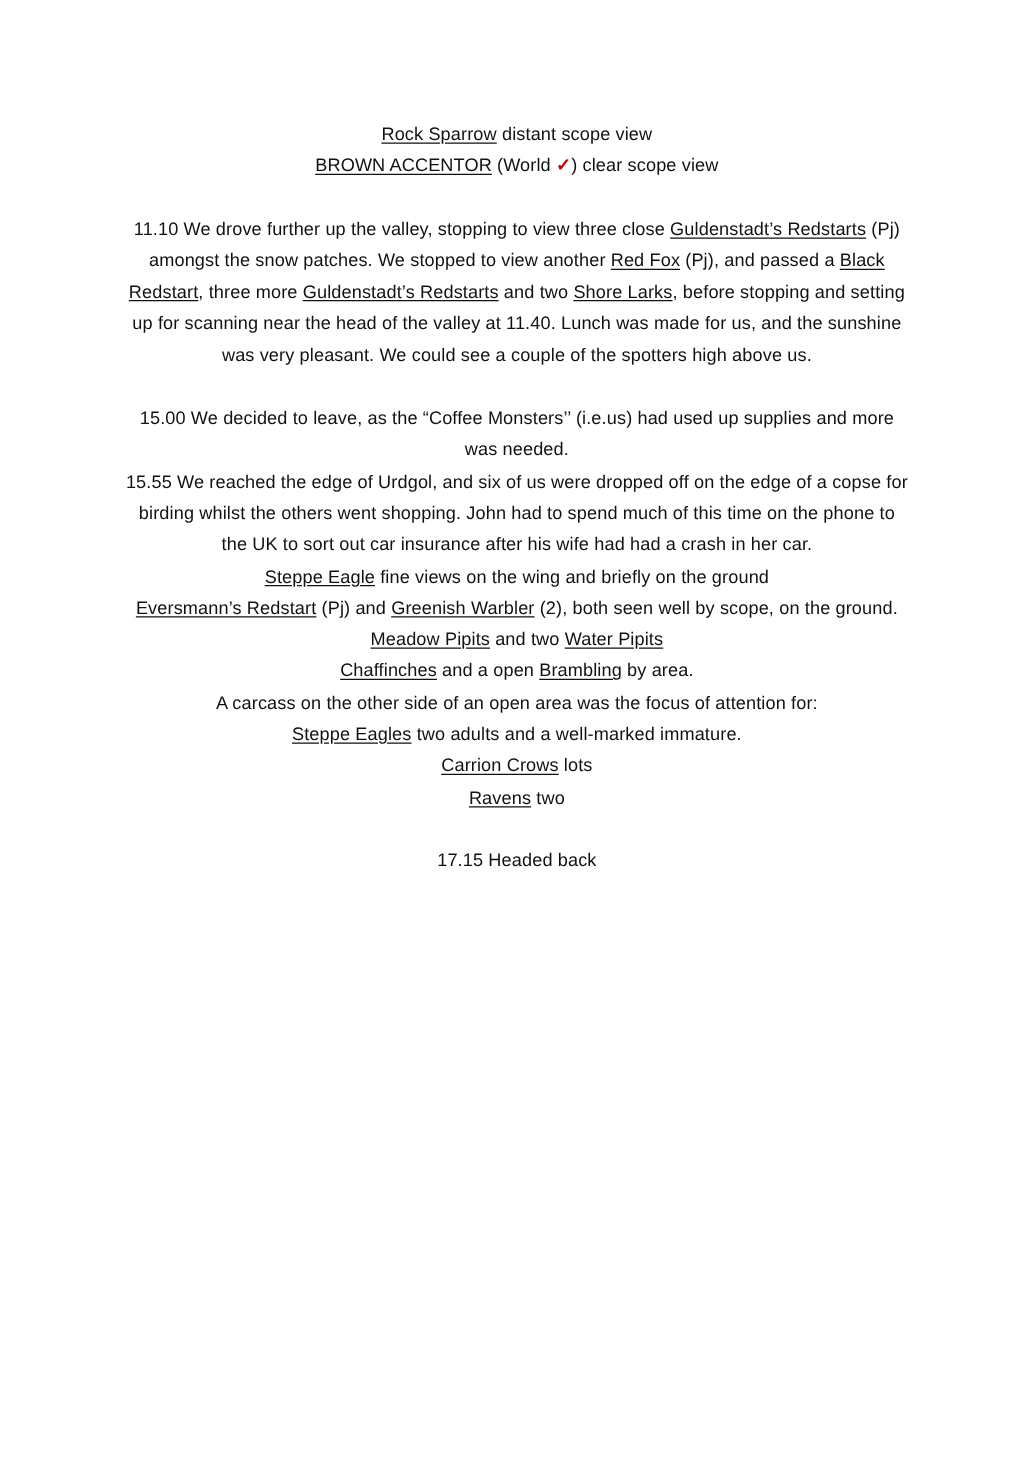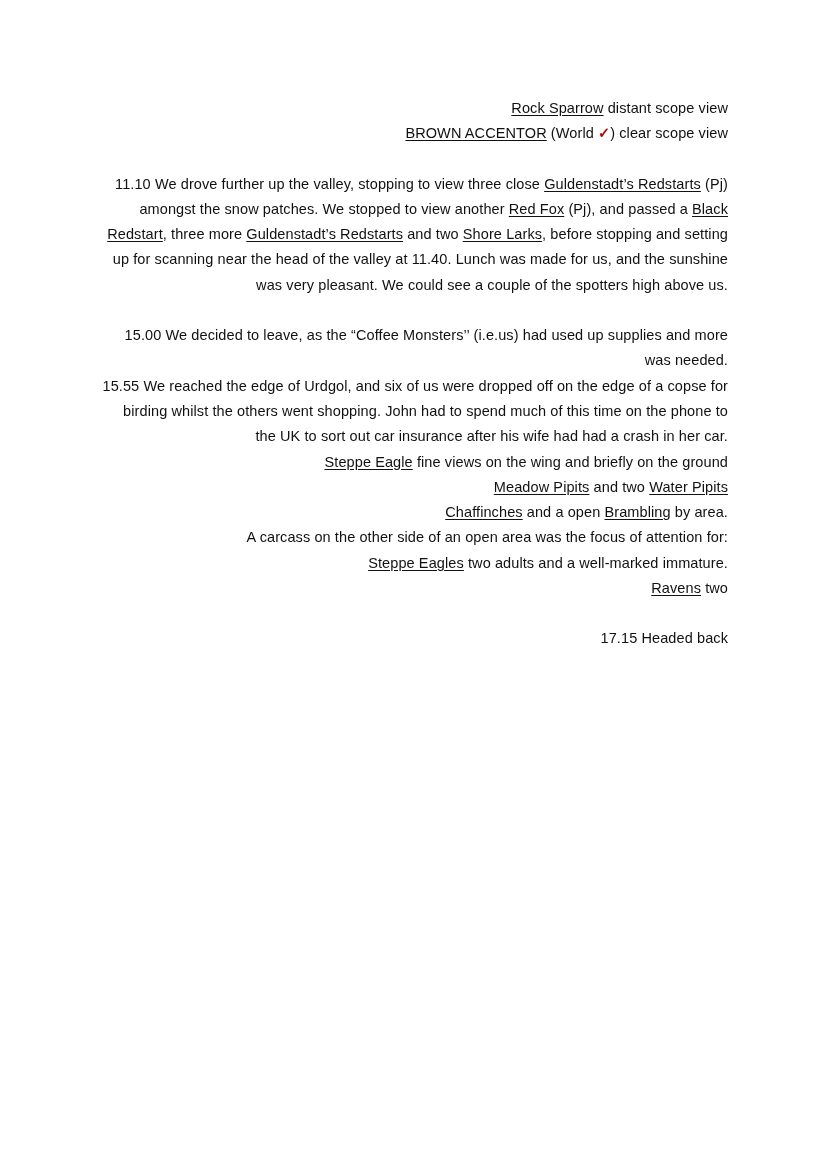--- a/index.html
+++ b/index.html
@@ -22,21 +22,21 @@
     background: #ffffff;
   }
   .doc-body {
     font-size: 14.5px;
     line-height: 25.3px;
     letter-spacing: 0.1px;
     color: #111111;
   }
   .para {
     margin: 0;
-    text-align: right;
+    text-align: center;
   }
   .spacer {
     height: 25px;
   }
   .u {
     text-decoration: underline;
     text-underline-offset: 2px;
   }
   .check {
     color: #c00000;
@@ -55,24 +55,26 @@
       </div>
       <div class="spacer"></div>
       <div>
         <p class="para"><span>11.10 We drove further up the valley, stopping to view three close </span><span class="u">Guldenstadt’s Redstarts</span><span> (Pj) amongst the snow patches.  We stopped to view another </span><span class="u">Red Fox</span><span> (Pj), and passed a </span><span class="u">Black Redstart</span><span>, three more </span><span class="u">Guldenstadt’s Redstarts</span><span> and two </span><span class="u">Shore Larks</span><span>, before stopping and setting up for scanning near the head of the valley at 11.40. Lunch was made for us, and the sunshine was very pleasant. We could see a couple of the spotters high above us.</span></p>
       </div>
       <div class="spacer"></div>
       <div>
         <p class="para"><span>15.00 We decided to leave, as the “Coffee Monsters’’ (i.e.us) had used up supplies and more was needed.</span></p>
         <p class="para"><span>15.55 We reached the edge of Urdgol, and six of us were dropped off on the edge of a copse for birding whilst the others went shopping. John had to spend much of this time on the phone to the UK to sort out car insurance after his wife had had a crash in her car.</span></p>
         <p class="para"><span class="u">Steppe Eagle</span><span> fine views on the wing and briefly on the ground</span></p>
+        <p class="para"><span class="u">Eversmann’s Redstart</span><span> (Pj) and </span><span class="u">Greenish Warbler</span><span> (2), both seen well by scope, on the ground.</span></p>
         <p class="para"><span class="u">Meadow Pipits</span><span> and two </span><span class="u">Water Pipits</span></p>
         <p class="para"><span class="u">Chaffinches</span><span> and a open </span><span class="u">Brambling</span><span> by area.</span></p>
         <p class="para"><span>A carcass on the other side of an open area was the focus of attention for:</span></p>
         <p class="para"><span class="u">Steppe Eagles</span><span> two adults and a well-marked immature.</span></p>
+        <p class="para"><span class="u">Carrion Crows</span><span> lots</span></p>
         <p class="para"><span class="u">Ravens</span><span> two</span></p>
       </div>
       <div class="spacer"></div>
       <div>
         <p class="para"><span>17.15 Headed back</span></p>
       </div>
     </div>
 </div>
 
 </body></html>

